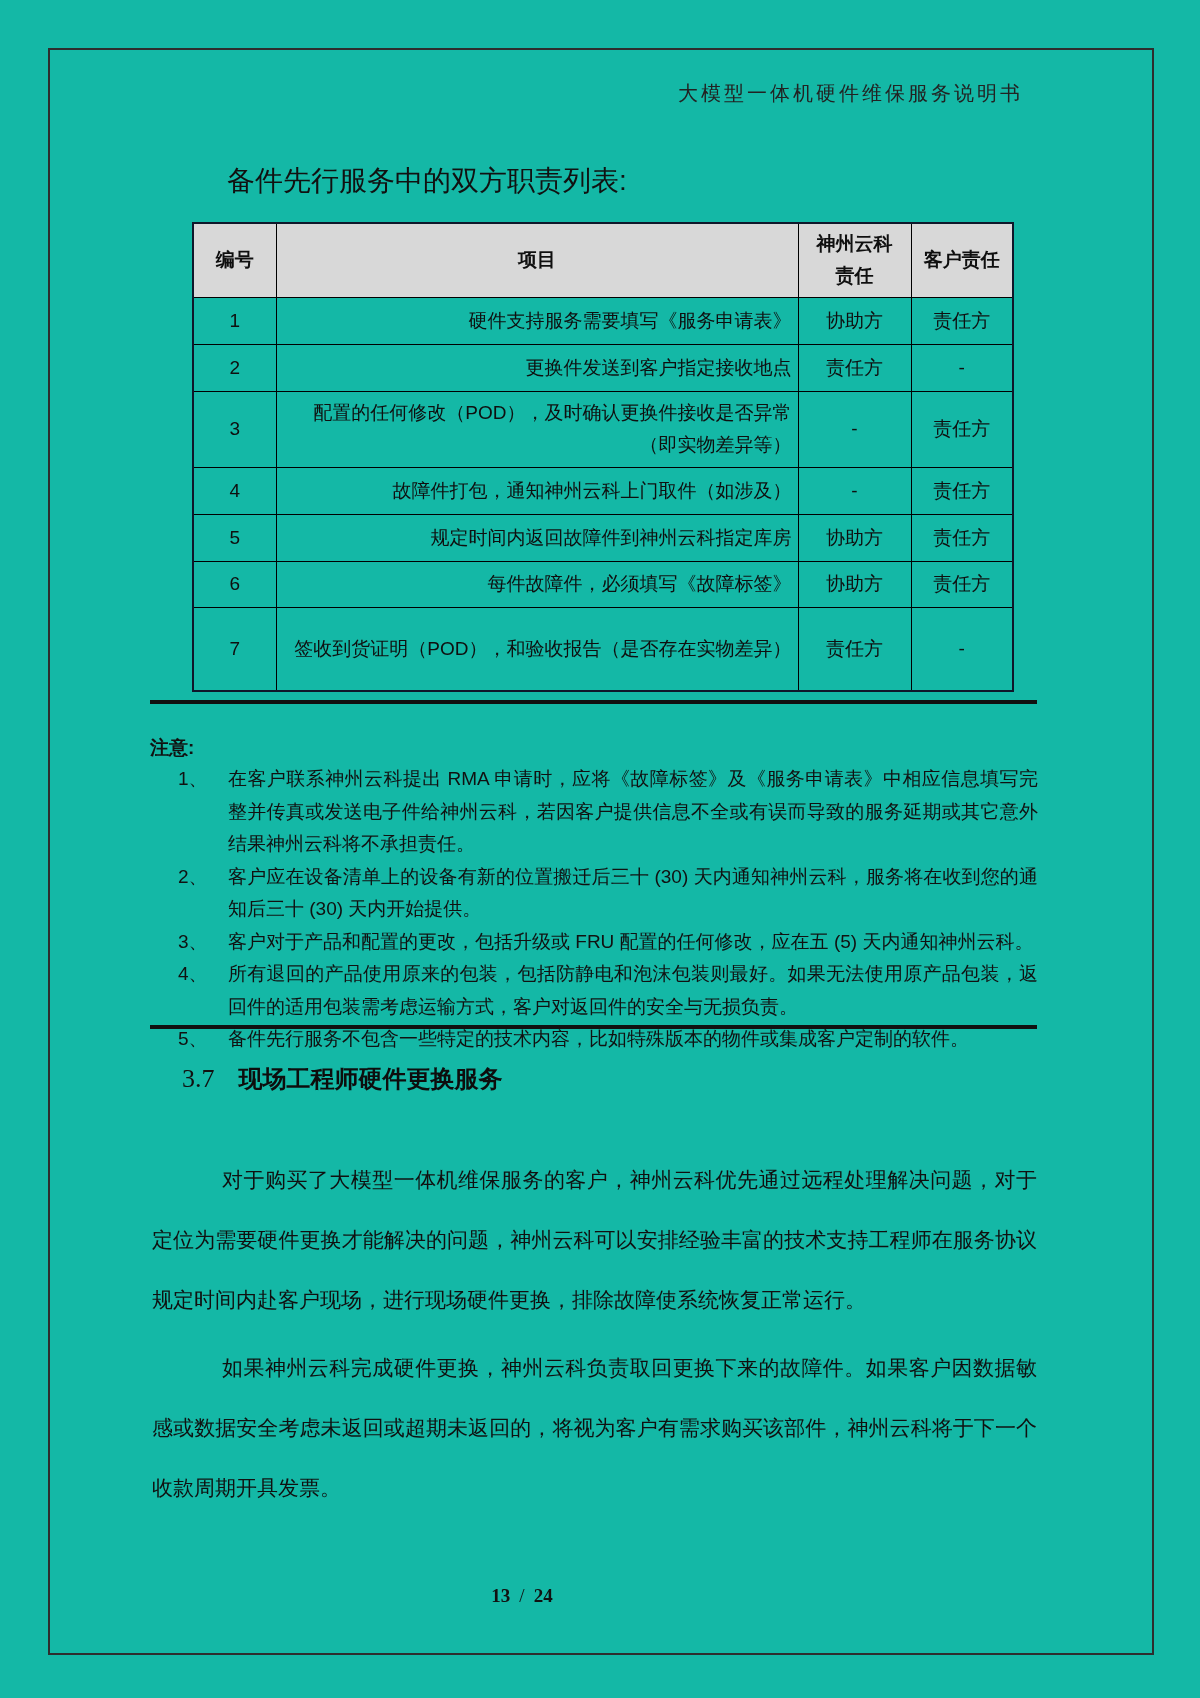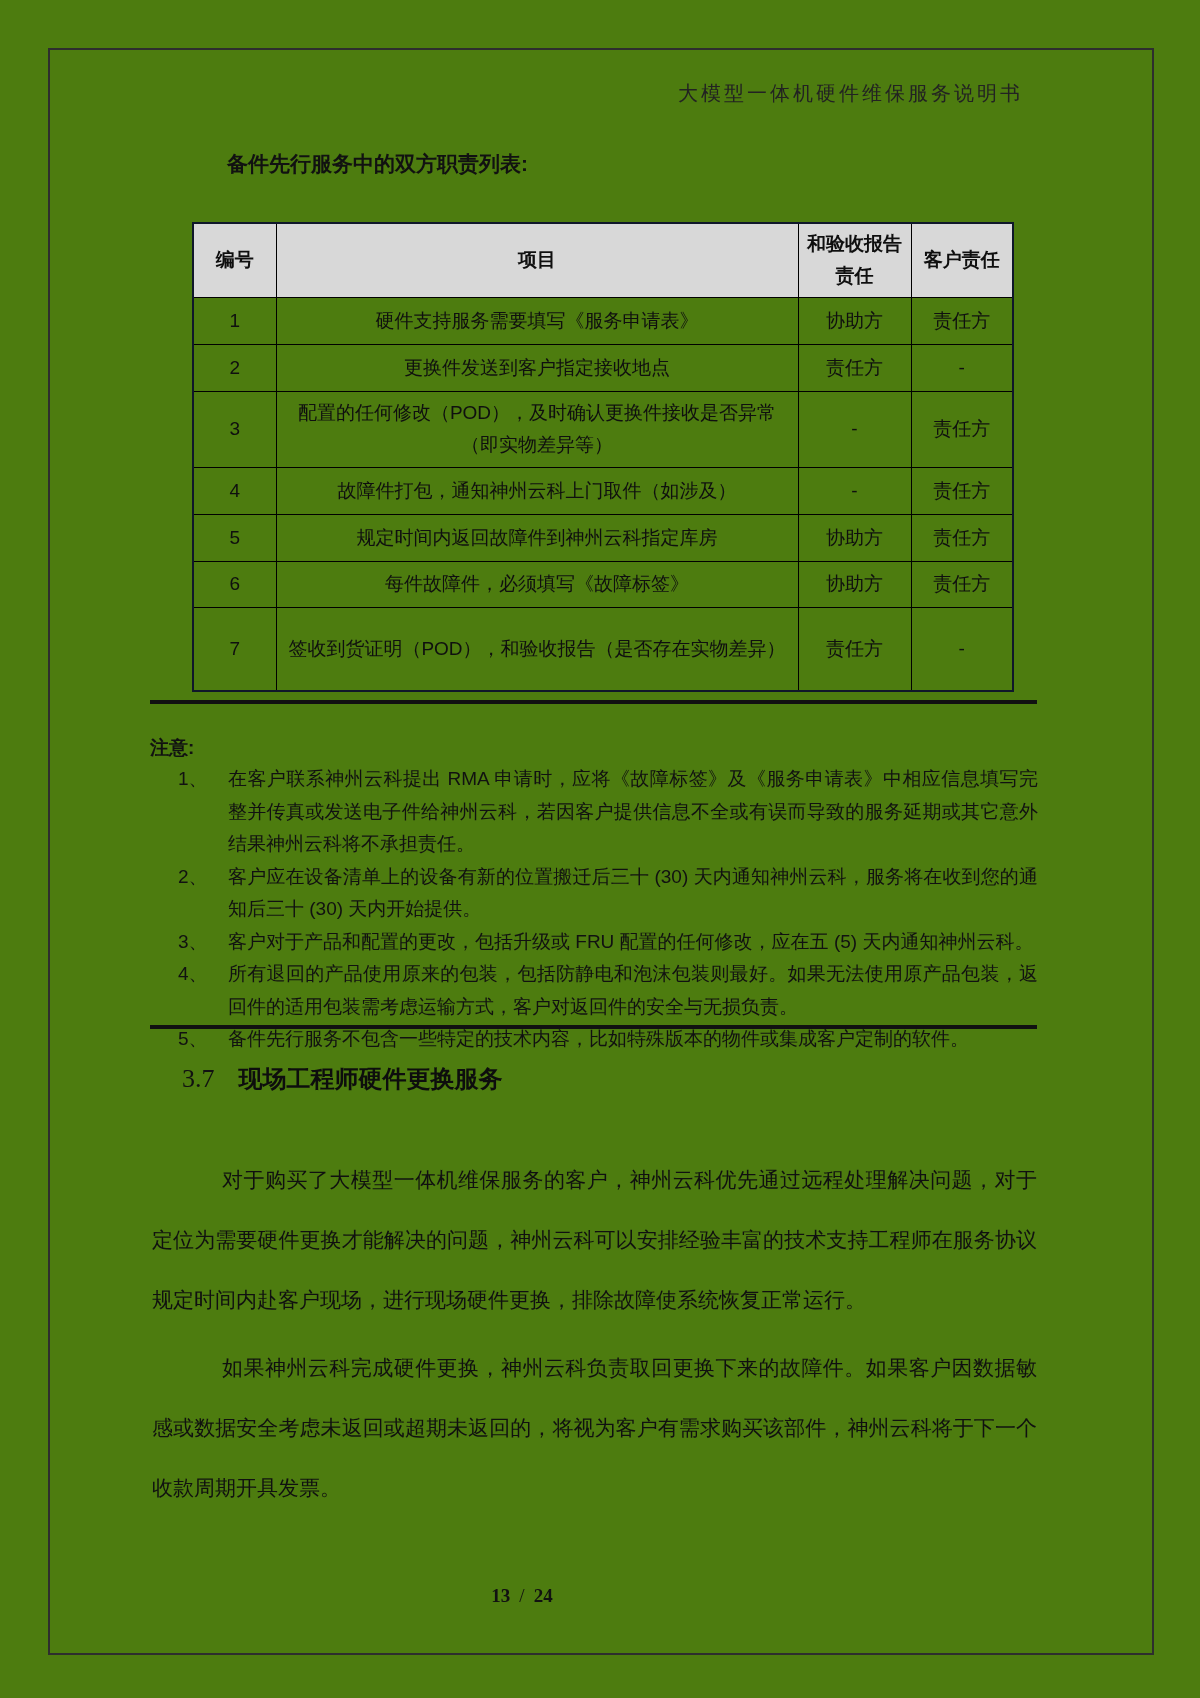--- a/index.html
+++ b/index.html
@@ -5,45 +5,44 @@
   * { margin: 0; padding: 0; box-sizing: border-box; }
   body {
     background: #ffffff;
     font-family: "Liberation Sans", "DejaVu Sans", sans-serif;
     color: #141414;
   }
   .page {
     position: relative;
     width: 1200px;
     height: 1698px;
-    background: #4d7c0f;
+    background: #14b8a6;
     overflow: hidden;
   }
   .border-frame {
     position: absolute;
     left: 48px; top: 48px;
     width: 1106px; height: 1607px;
     border: 2px solid #2e2e2e;
     pointer-events: none;
   }
   .doc-header {
     position: absolute;
     top: 80px; left: 150px; width: 873px;
     text-align: right;
     font-family: "Liberation Serif", "DejaVu Serif", serif;
     font-size: 20px;
     letter-spacing: 3px;
     color: #222222;
   }
   .intro-line {
     position: absolute;
-    top: 150px; left: 227px;
-    font-size: 21px;
-    color: #111111;
-    font-weight: bold;
+    top: 162px; left: 227px;
+    font-size: 28px;
+    color: #111111;
   }
   table.resp-table {
     position: absolute;
     top: 222px; left: 192px;
     width: 820px;
     border-collapse: collapse;
     table-layout: fixed;
     font-size: 19px;
     color: #0f0f0f;
   }
@@ -55,21 +54,21 @@
   table.resp-table { border: 2px solid #0f172a; }
   table.resp-table thead th {
     background: #d8d8d8;
     font-weight: bold;
     text-align: center;
     white-space: pre-line;
     line-height: 1.7;
     height: 68px;
   }
   td.col-no, td.col-csk, td.col-cust { text-align: center; }
-  td.col-item { text-align: center; padding-left: 14px; line-height: 32px; }
+  td.col-item { text-align: right; padding-left: 14px; line-height: 32px; }
   tr.h47 { height: 47px; }
   tr.h76 { height: 76px; }
   tr.h46 { height: 46px; }
   tr.h84 { height: 84px; }
   .rule {
     position: absolute;
     left: 150px; width: 887px; height: 4px;
     background: #111111;
   }
   .rule-1 { top: 700px; }
@@ -138,21 +137,21 @@
     <colgroup>
       <col style="width:83px">
       <col style="width:522px">
       <col style="width:113px">
       <col style="width:102px">
     </colgroup>
     <thead>
       <tr>
         <th>编号</th>
         <th>项目</th>
-        <th>和验收报告
+        <th>神州云科
 责任</th>
         <th>客户责任</th>
       </tr>
     </thead>
     <tbody>
       <tr class="h47">
         <td class="col-no">1</td>
         <td class="col-item">硬件支持服务需要填写《服务申请表》</td>
         <td class="col-csk">协助方</td>
         <td class="col-cust">责任方</td>

